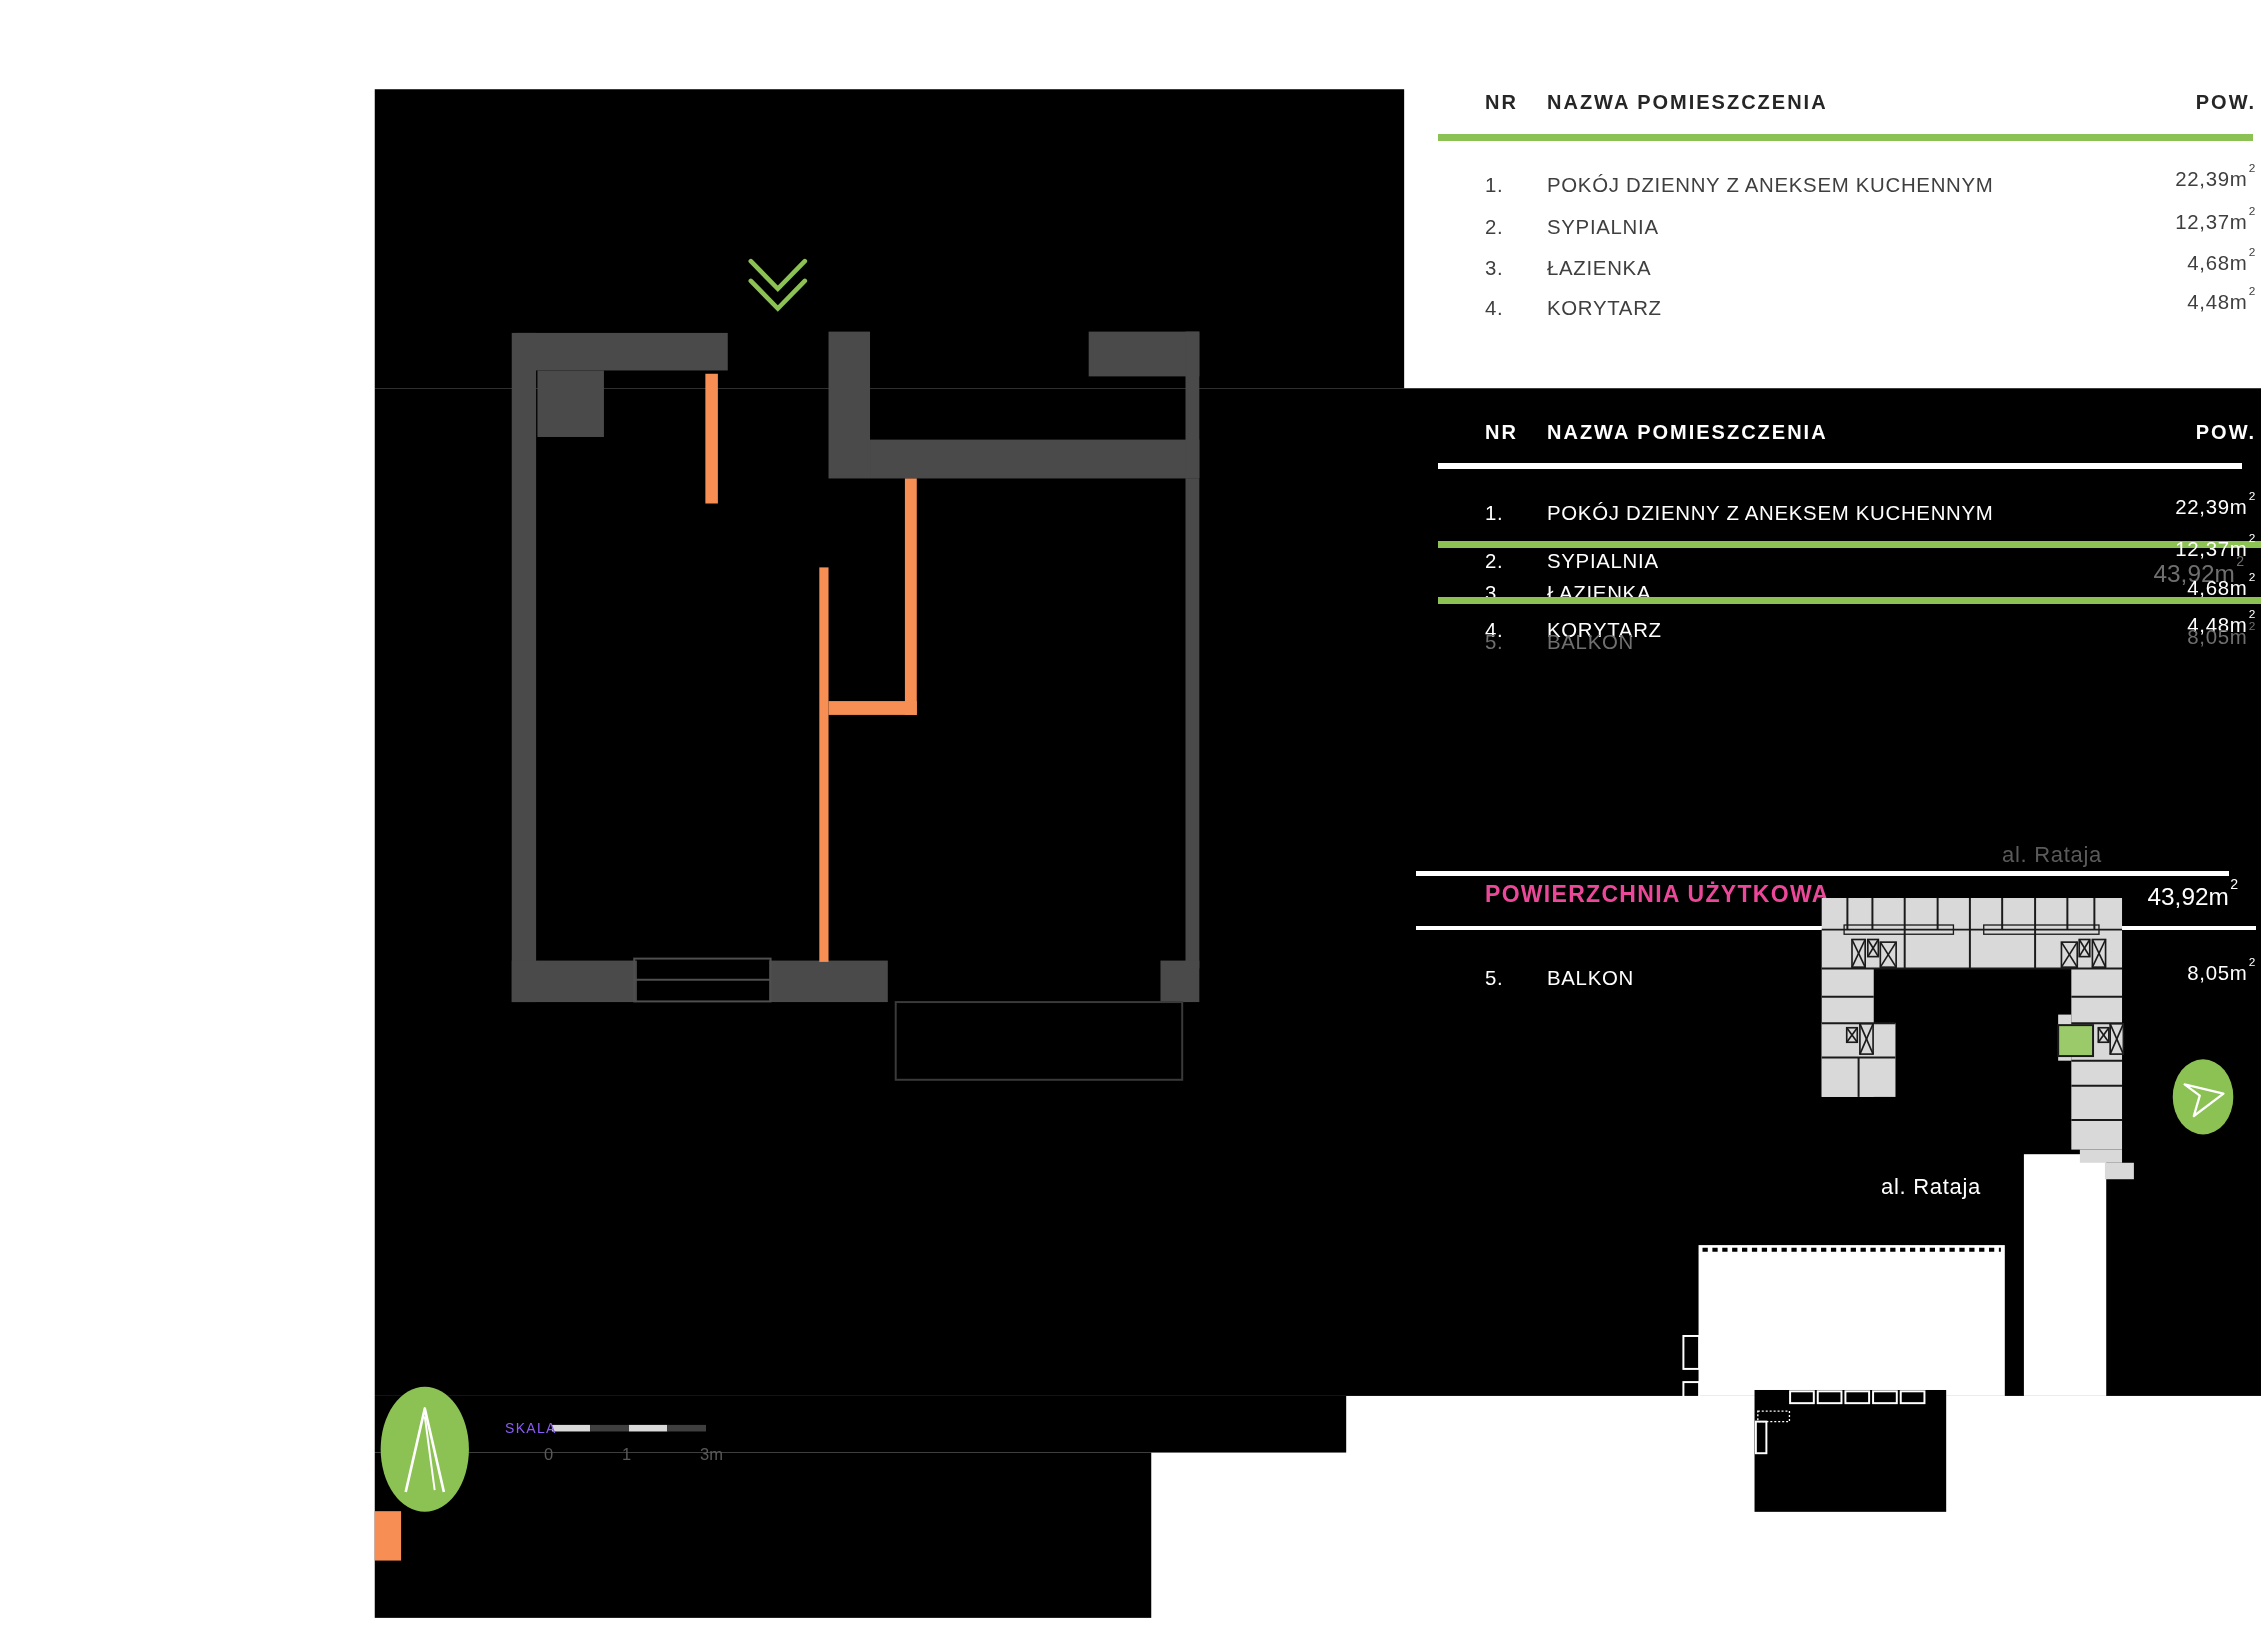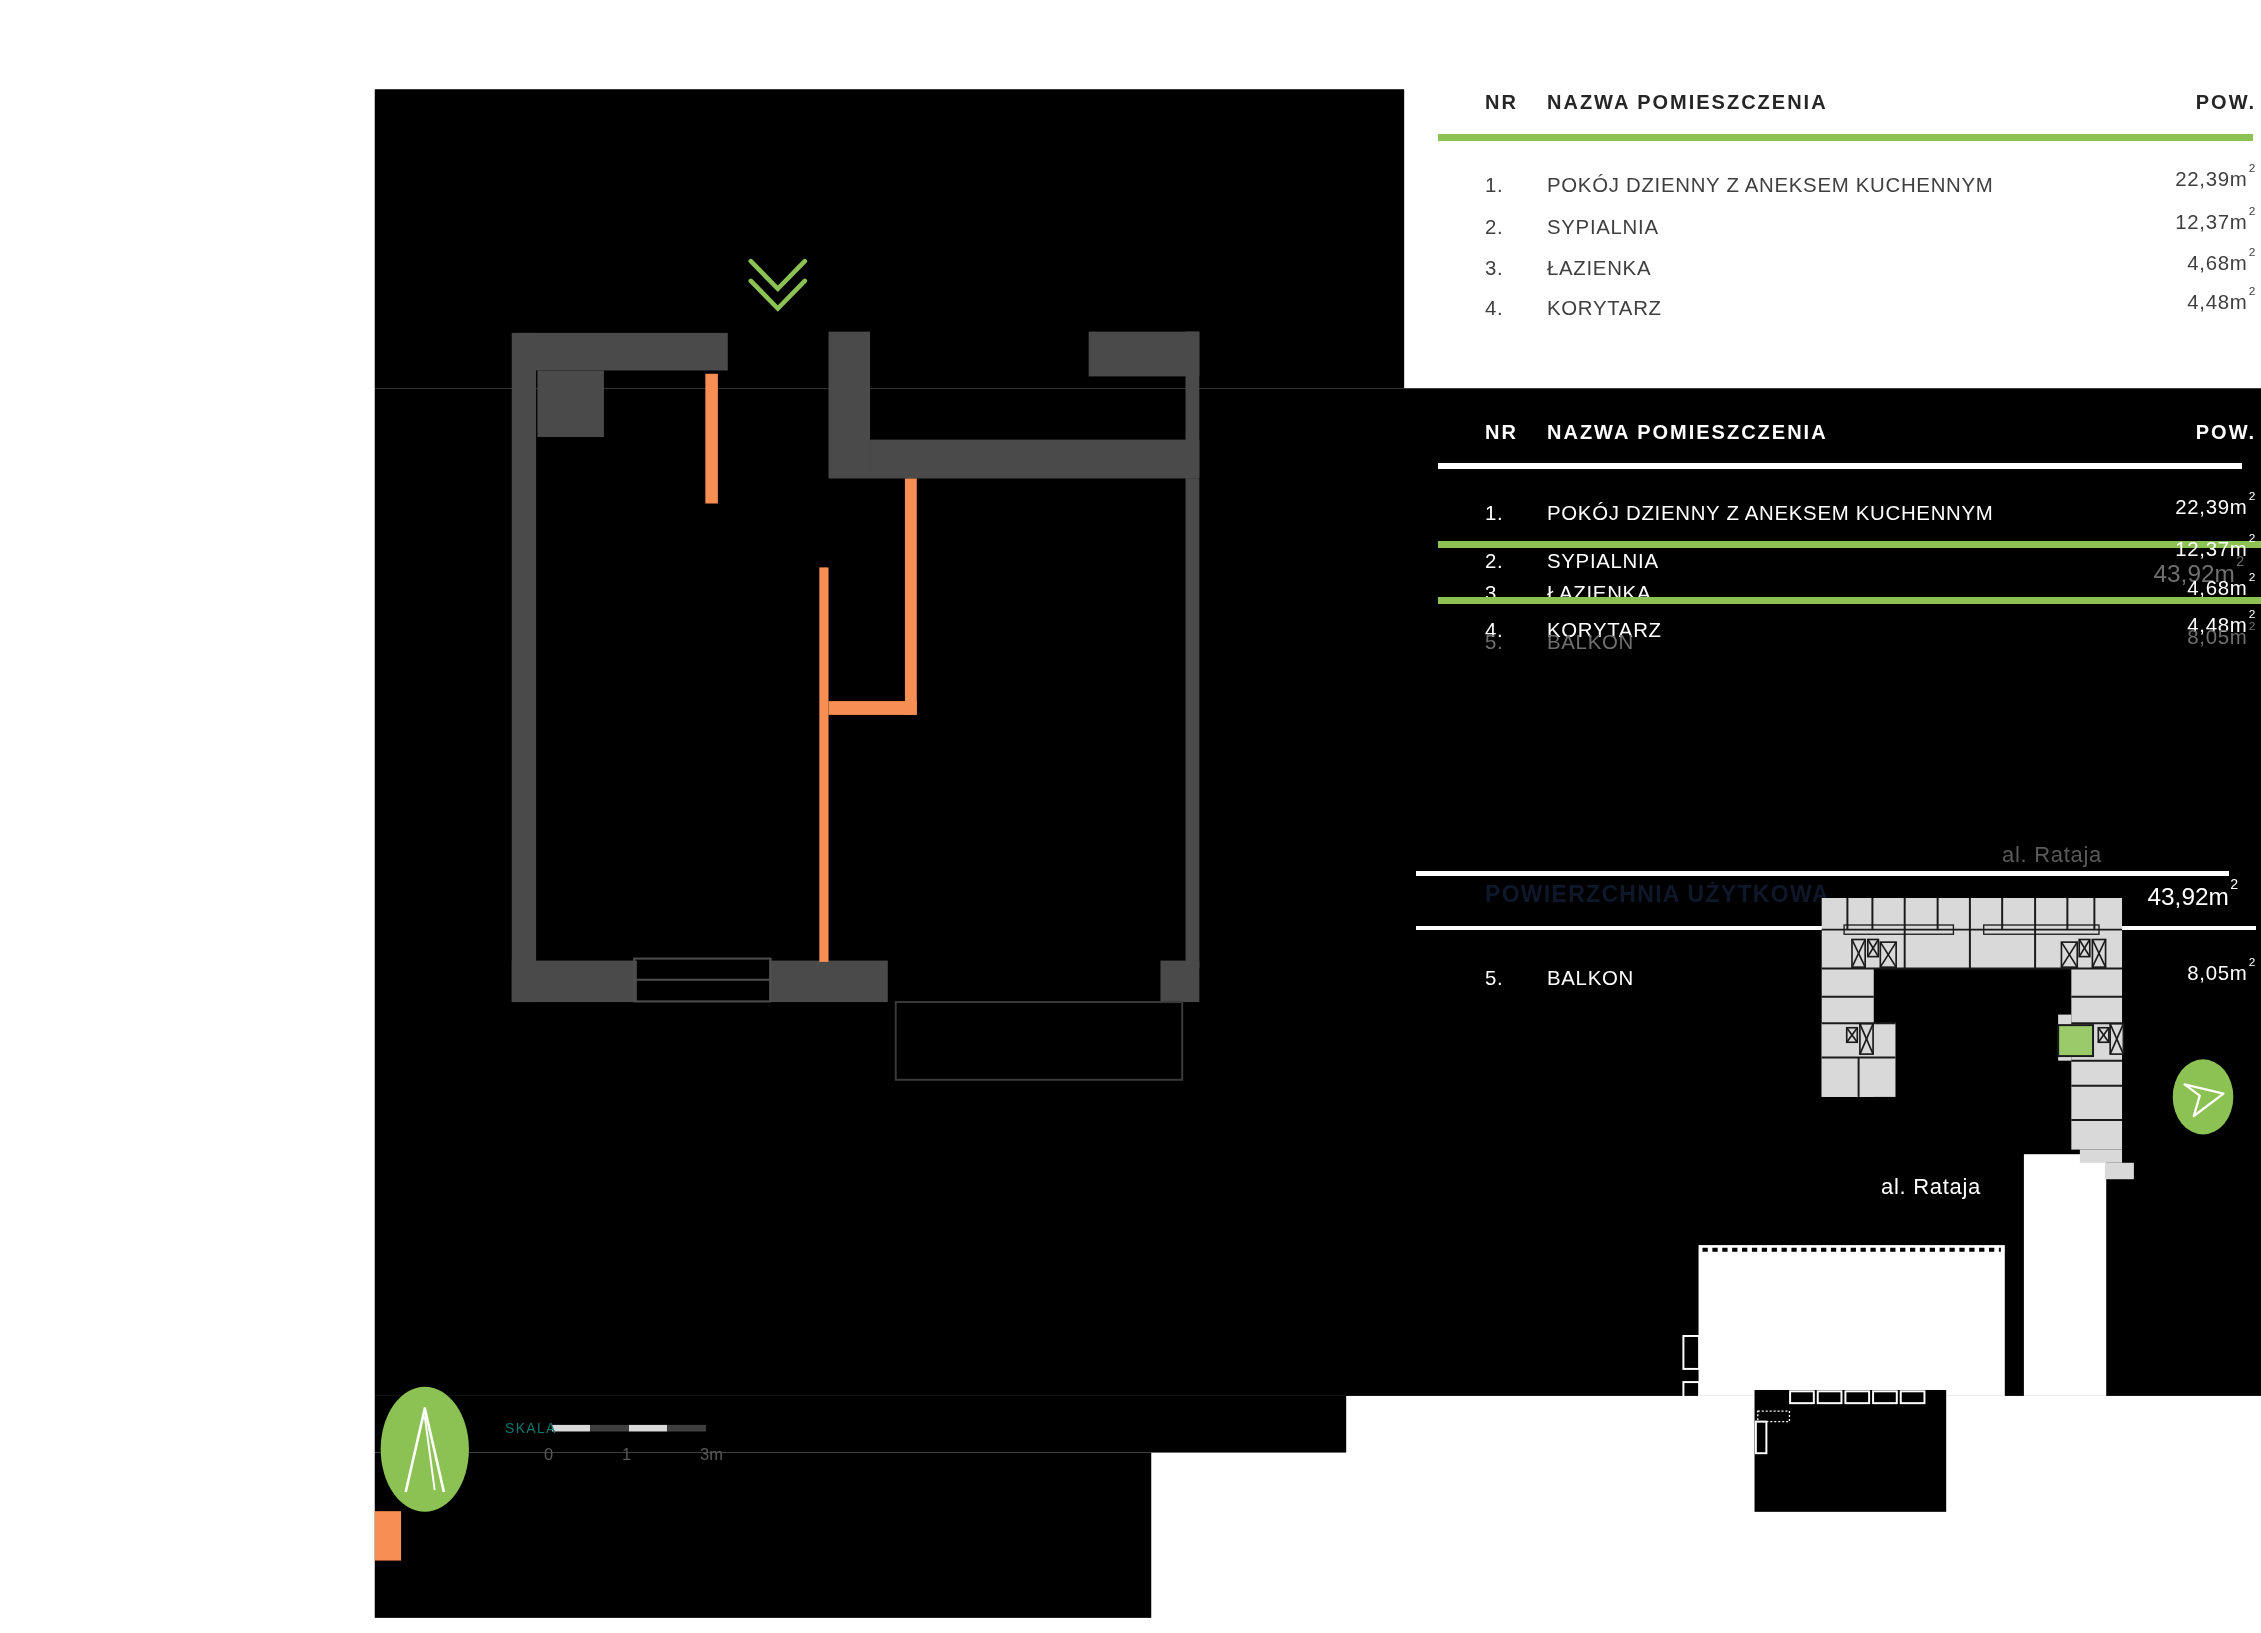--- a/index.html
+++ b/index.html
@@ -15,25 +15,25 @@
   
   .t2h{font-weight:bold;font-size:20px;color:#ffffff;letter-spacing:2px;}
   .t2c{font-size:20.4px;color:#ffffff;letter-spacing:0.7px;}
   .ghost{color:#6f6f6f !important;}
   .val{position:absolute;right:38px;white-space:nowrap;line-height:1;}
   sup.sq{font-size:0.58em;position:relative;top:-0.5em;margin-left:1.3px;}
   .rule{position:absolute;height:6.6px;}
   .green{background:#8CC153;}
   .whit{background:#ffffff;}
   .bigv{font-weight:normal;font-size:24.4px;}
-  .powt{font-weight:bold;font-size:23px;color:#0f172a;letter-spacing:1.3px;}
+  .powt{font-weight:bold;font-size:23px;color:#ec4899;letter-spacing:1.3px;}
   .street{font-size:22px;letter-spacing:0.7px;}
   .gray{color:#5a5a5a;}
   .white{color:#ffffff;}
-  .skala{font-size:14px;color:#0f766e;letter-spacing:1.3px;}
+  .skala{font-size:14px;color:#8b5cf6;letter-spacing:1.3px;}
   .tick{font-size:16.5px;color:#595959;}
 </style>
 </head>
 <body>
 
 <div class="page">
 
   <svg class="z1" width="2261" height="1634" viewBox="0 0 3433 2480">
 
     <g>

